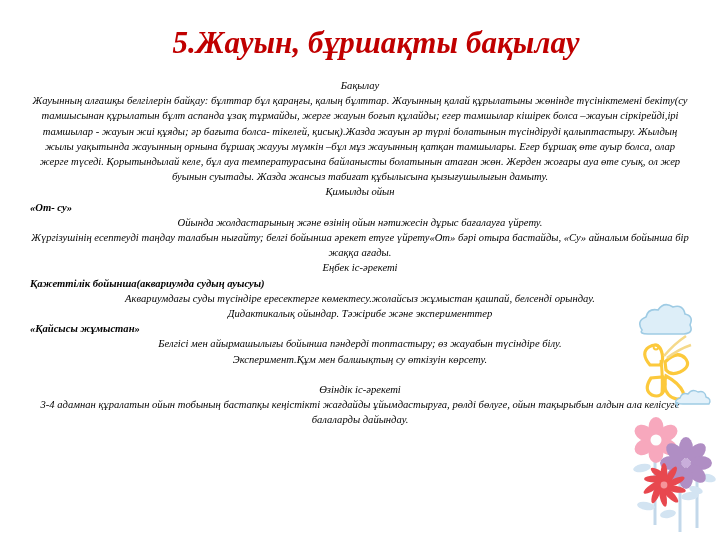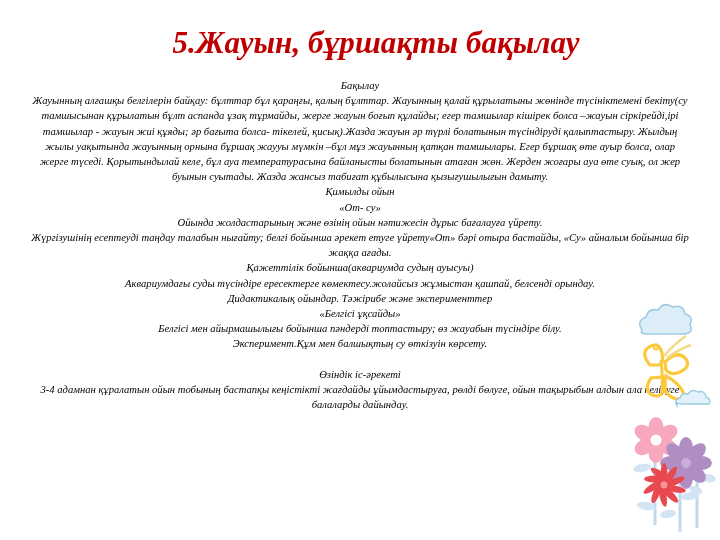--- a/index.html
+++ b/index.html
@@ -56,22 +56,22 @@
     text-align: center;
   }
   .para.justified {
   }
   .heading-line {
     margin: 0;
     text-align: center;
   }
   .bold-line {
     margin: 0;
-    text-align: center;
-    font-weight: normal;
+    text-align: left;
+    font-weight: bold;
   }
   .spacer-line {
     height: 15.2px;
   }
 
   
   .decor {
     position: absolute;
     right: 0px;
     top: 300px;
@@ -94,28 +94,29 @@
     <p class="para justified">Жауынның алғашқы белгілерін байқау: бұлттар бұл  қараңғы, қалың бұлттар. Жауынның қалай құрылатыны жөнінде түсініктемені бекіту(су тамшысынан құрылатын бұлт аспанда ұзақ тұрмайды, жерге жауын боғып құлайды; егер тамшылар кішірек болса –жауын сіркірейді,ірі тамшылар - жауын жиі құяды; әр бағыта болса- тікелей, қисық).Жазда жауын әр түрлі болатынын түсіндіруді қалыптастыру. Жылдың жылы уақытында жауынның орнына бұршақ жаууы мүмкін –бұл мұз жауынның қатқан тамшылары. Егер бұршақ өте ауыр болса, олар жерге түседі. Қорытындылай келе, бұл ауа температурасына байланысты болатынын атаған жөн. Жерден жоғары ауа өте суық,   ол жер буынын суытады. Жазда жансыз табиғат құбылысына қызығушылығын дамыту.</p>
 
     <p class="heading-line">Қимылды ойын</p>
 
     <p class="bold-line">«От- су»</p>
 
     <p class="para">Ойында жолдастарының және өзінің ойын нәтижесін дұрыс бағалауға үйрету.</p>
 
     <p class="para">Жүргізушінің есептеуді таңдау талабын нығайту; белгі бойынша әрекет етуге үйрету«От» бәрі  отыра бастайды, «Су» айналым бойынша бір  жаққа ағады.</p>
 
+    <p class="heading-line">Еңбек іс-әрекеті</p>
 
     <p class="bold-line">Қажеттілік бойынша(аквариумда судың ауысуы)</p>
 
     <p class="para">Аквариумдағы  суды түсіндіре ересектерге көмектесу.жолайсыз жұмыстан қашпай, белсенді орындау.</p>
 
     <p class="heading-line">Дидактикалық ойындар. Тәжірибе және эксперименттер</p>
 
-    <p class="bold-line">«Белгісі ұқсайды»</p>
+    <p class="bold-line">«Қайсысы жұмыстан»</p>
 
     <p class="para">Белгісі мен айырмашылығы бойынша пәндерді топтастыру; өз жауабын  түсіндіре білу.</p>
 
     <p class="para">Эксперимент.Құм мен балшықтың су өткізуін көрсету.</p>
 
 
     <div class="spacer-line"></div>
 
     <p class="heading-line">Өзіндік іс-әрекеті</p>
 

